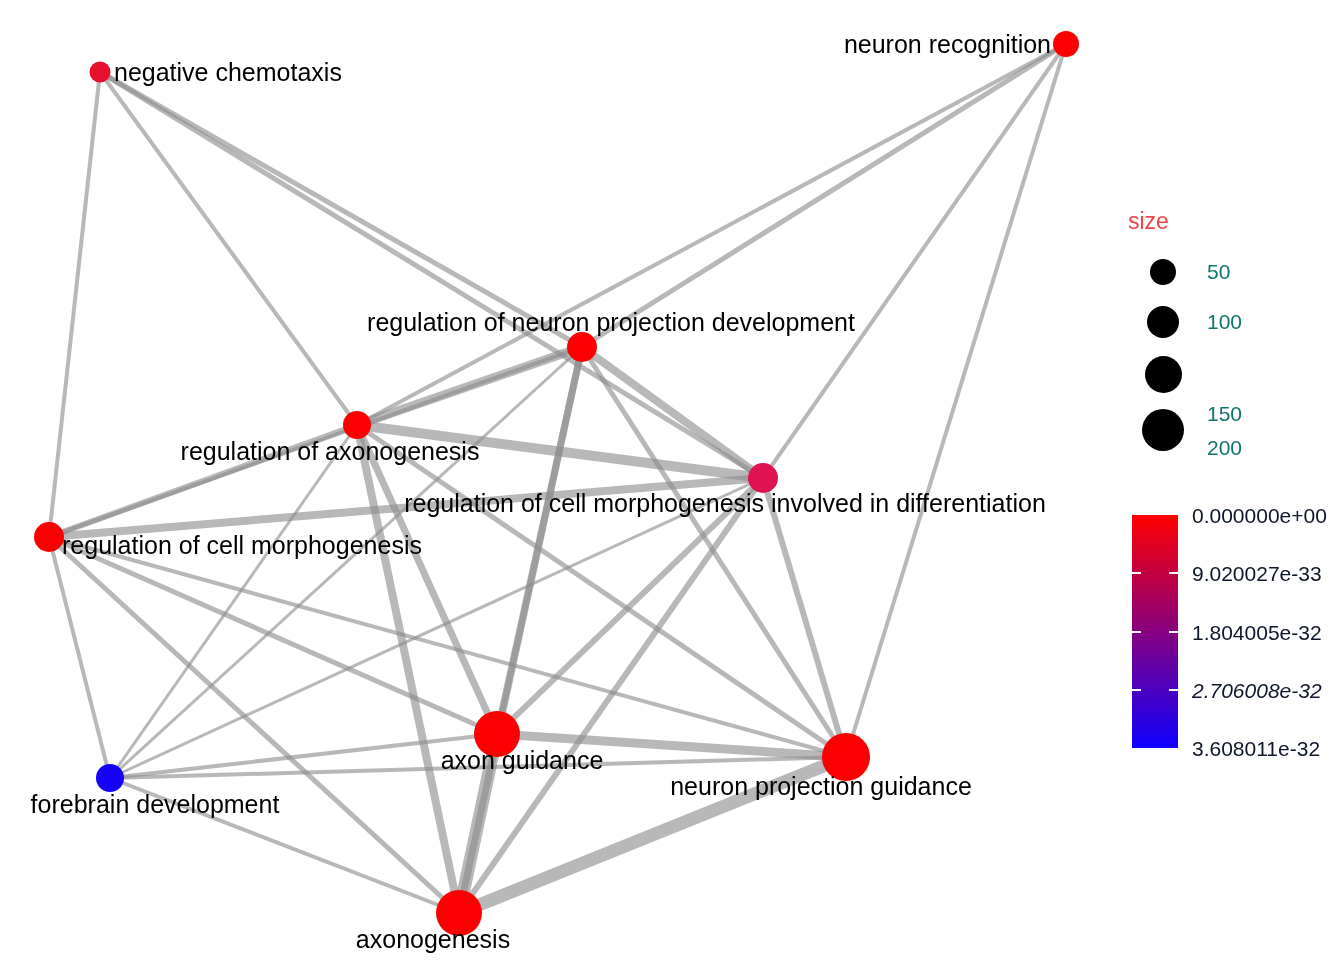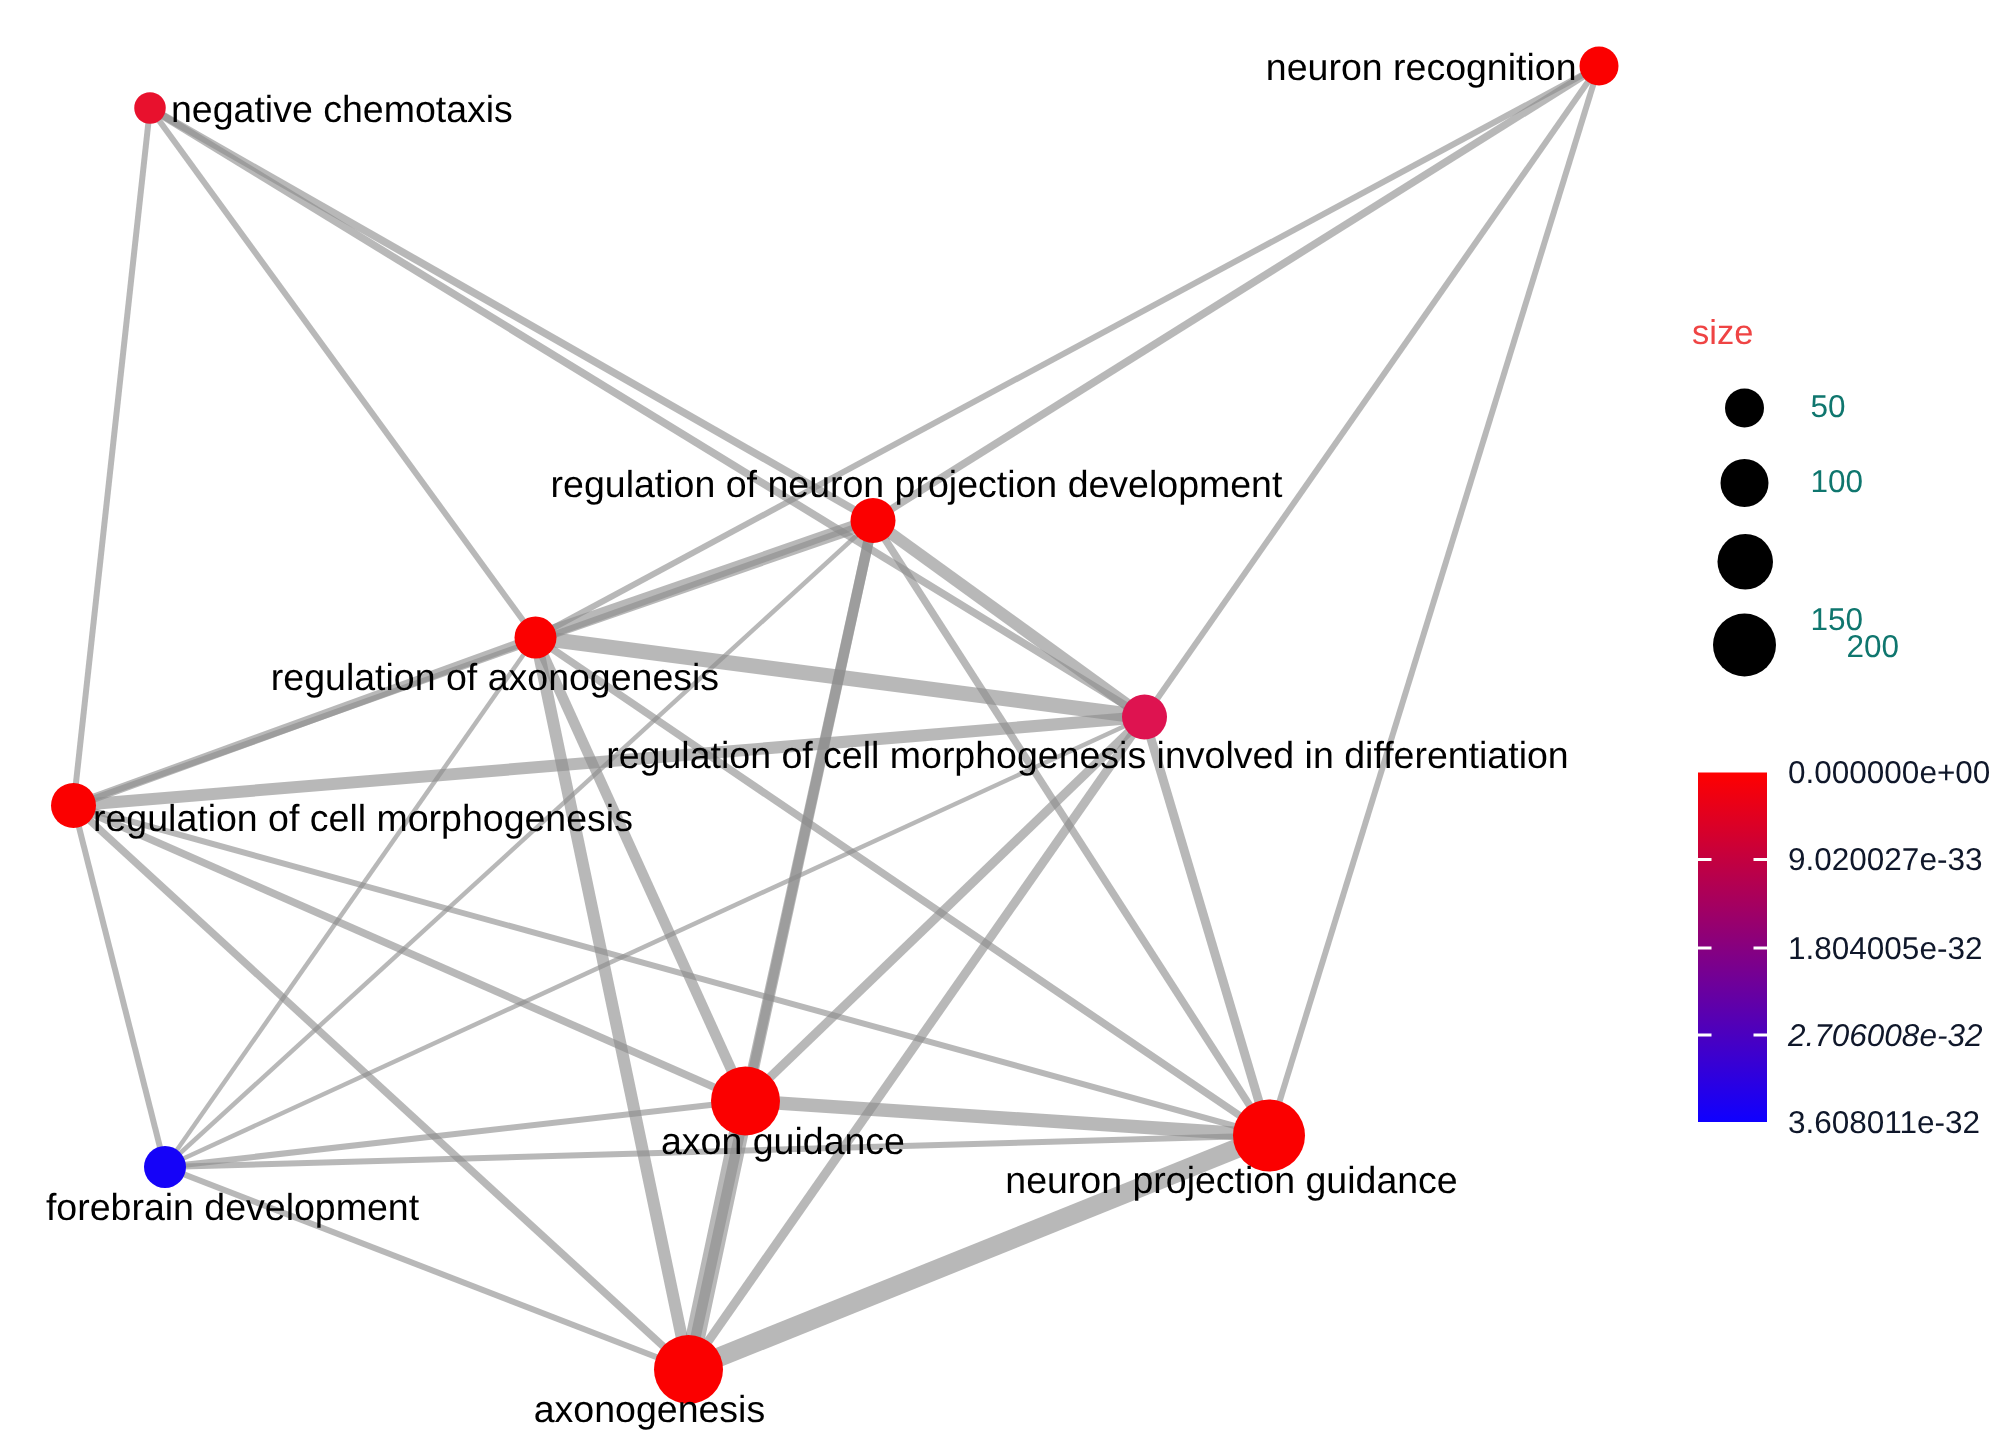--- a/index.html
+++ b/index.html
@@ -88,21 +88,21 @@
   <div id="size-legend" class="legend">
     <div class="legend-title">size</div>
     <div id="size-legend-rows">
         <div class="size-row-circle" style="left: 22px; top: 51px; width: 26px; height: 26px;"></div>
         <div class="size-row-label" style="left: 79px; top: 52px;">50</div>
         <div class="size-row-circle" style="left: 19px; top: 98px; width: 32px; height: 32px;"></div>
         <div class="size-row-label" style="left: 79px; top: 102px;">100</div>
         <div class="size-row-circle" style="left: 16.5px; top: 147.5px; width: 37px; height: 37px;"></div>
         <div class="size-row-label" style="left: 79px; top: 154px; margin-top: 40px;">150</div>
         <div class="size-row-circle" style="left: 14px; top: 201px; width: 42px; height: 42px;"></div>
-        <div class="size-row-label" style="left: 79px; top: 212px; margin-left: 24px;">200</div>
+        <div class="size-row-label" style="left: 79px; top: 228px;">200</div>
       </div>
   </div>
 
   <div id="padjust-legend" class="legend">
     <div id="padjust-bar">
         <div class="cb-tick" style="left: 0px; top: 57.25px;"></div>
         <div class="cb-tick" style="left: 37px; top: 57.25px;"></div>
         <div class="cb-tick" style="left: 0px; top: 115.5px;"></div>
         <div class="cb-tick" style="left: 37px; top: 115.5px;"></div>
         <div class="cb-tick" style="left: 0px; top: 173.75px;"></div>

